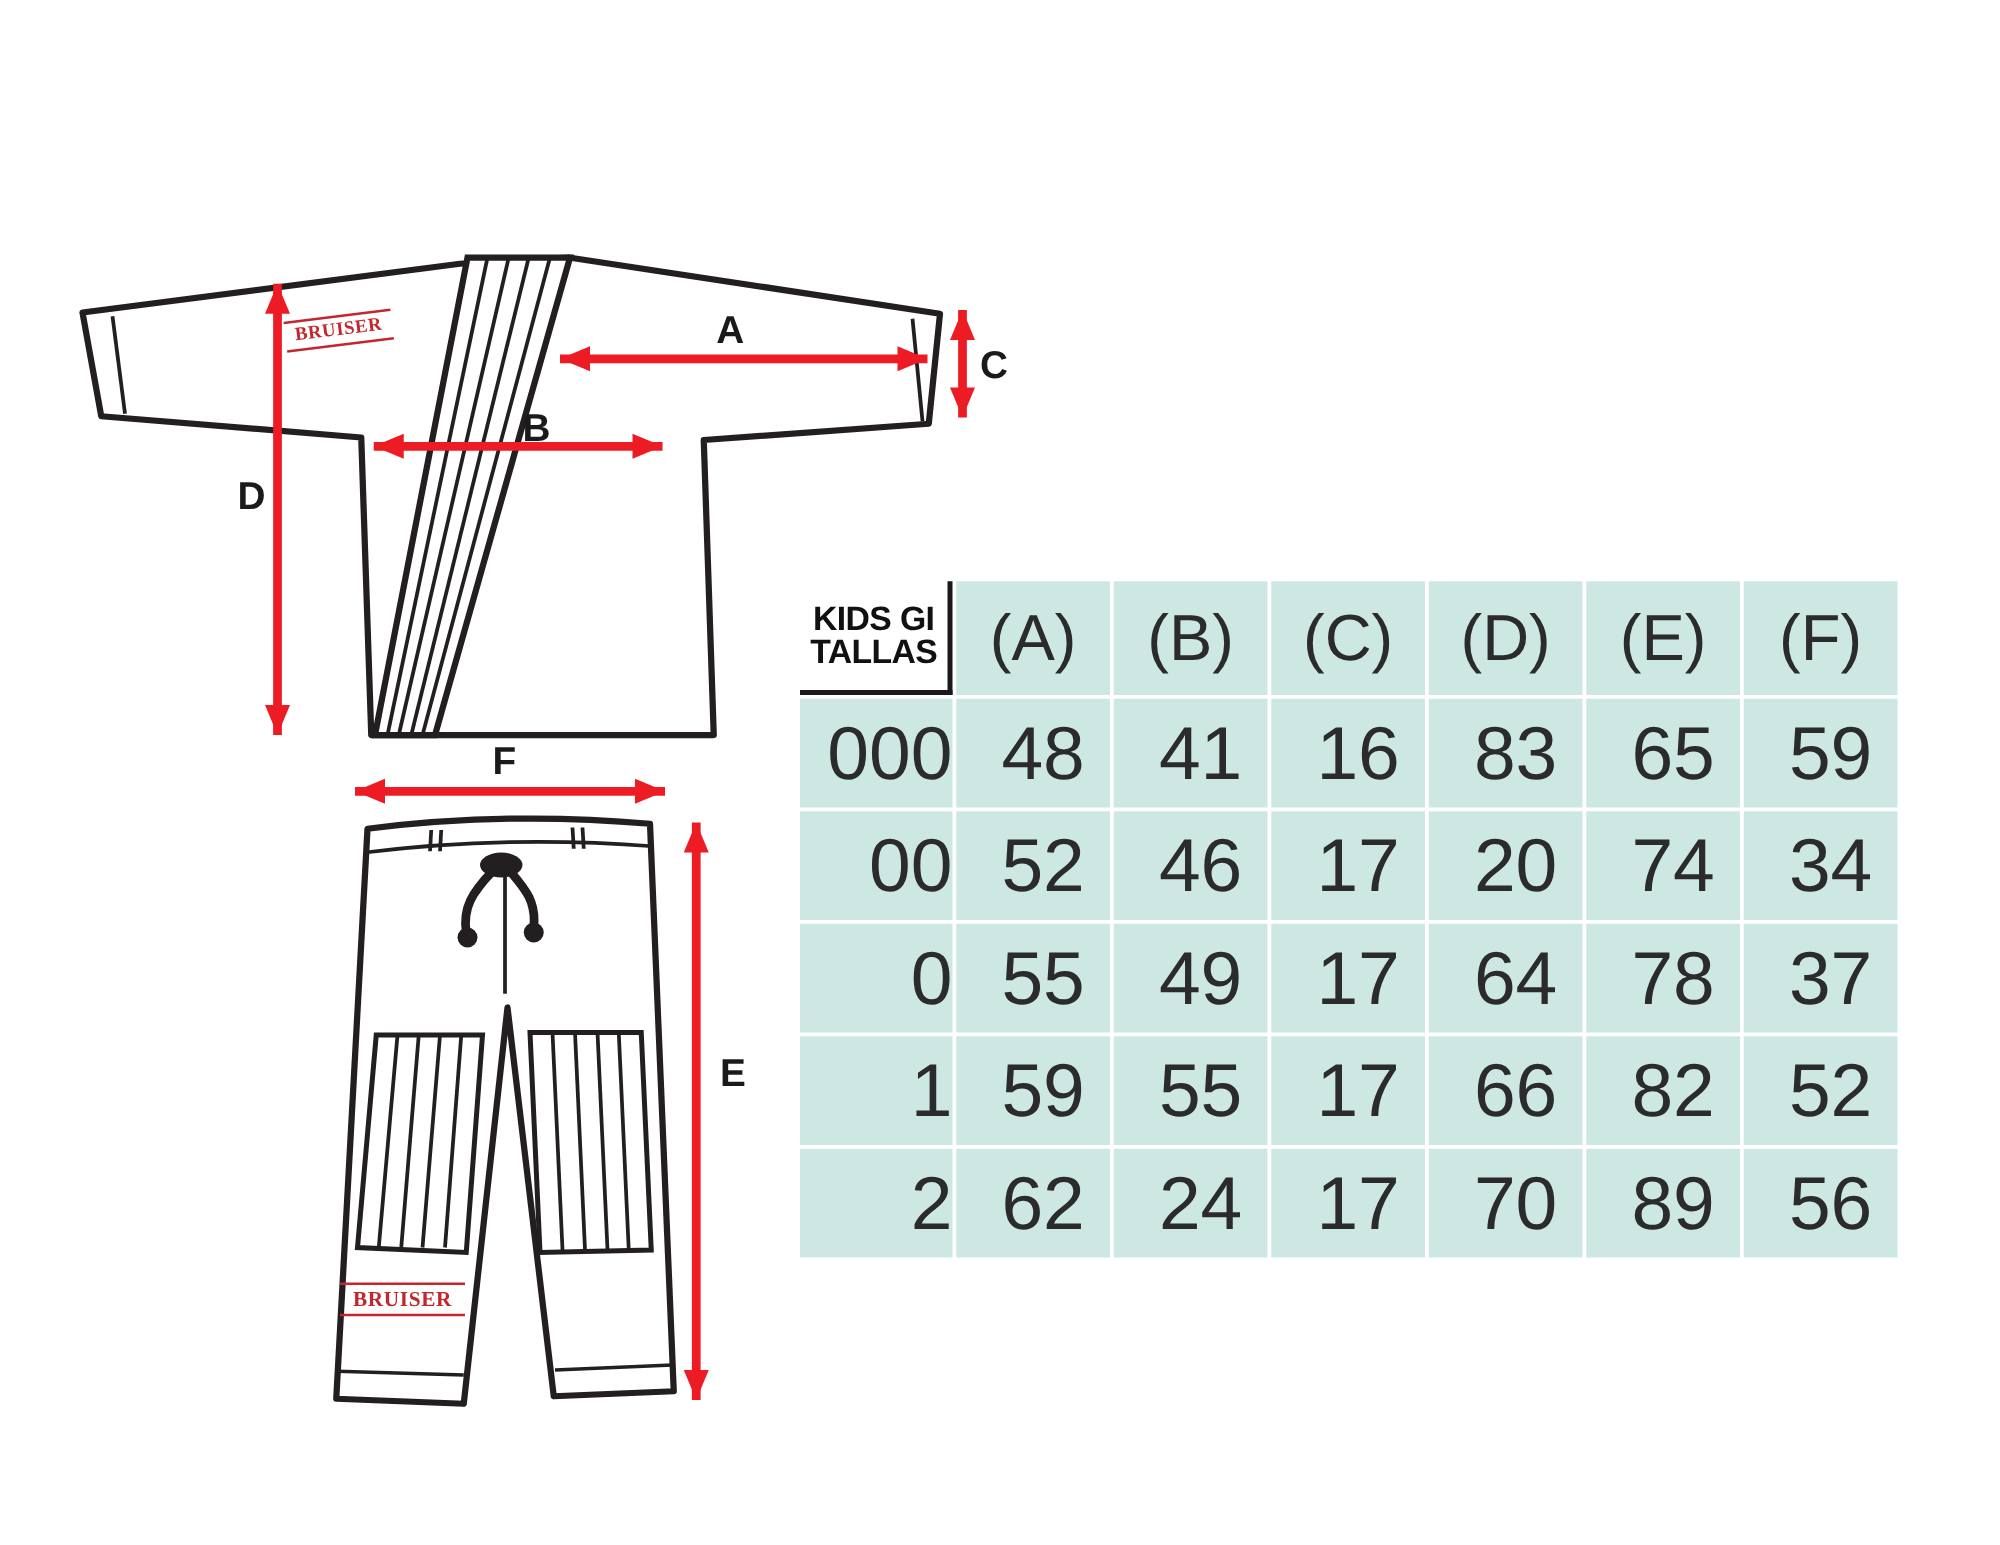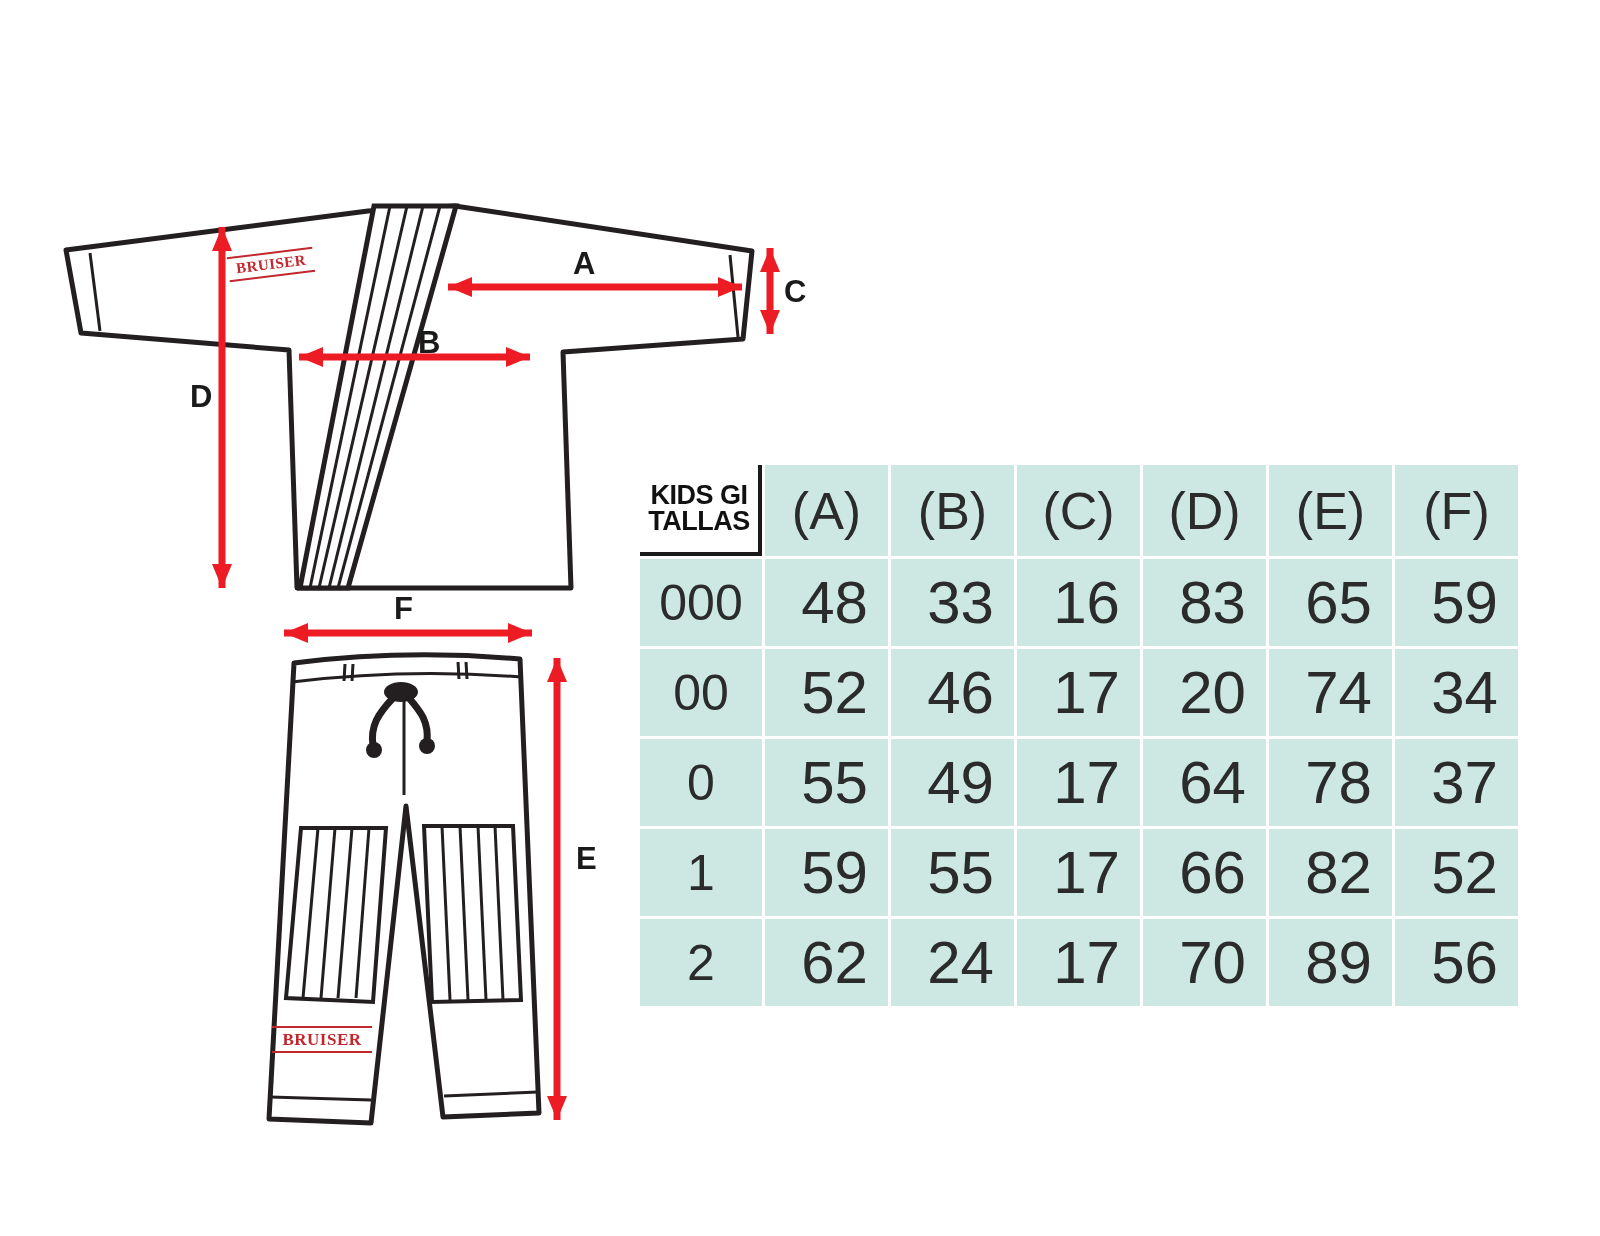--- a/index.html
+++ b/index.html
@@ -30,21 +30,21 @@
   }
   .size-table th,.size-table td{
     background:#cde8e2;height:87px;vertical-align:middle;overflow:hidden;padding:0;
   }
   th.corner{
     background:#ffffff;border-bottom:4px solid #1a1a1a;border-right:4px solid #1a1a1a;
     font-size:27px;font-weight:700;line-height:.95;letter-spacing:-.5px;
     color:#111111;
   }
   th.col-head{font-weight:400;font-size:52px;text-align:center;}
-  td.size-cell{font-size:50px;text-align:center;margin-top:46px;}
+  td.size-cell{font-size:60px;text-align:right;margin-top:46px;}
   td.val-cell{font-size:60px;text-align:center;padding-left:16px;}
 </style>
 </head>
 <body>
 
 <div id="canvas">
 
   <svg id="art" width="1600" height="1236" viewBox="0 0 1600 1236">
     <defs>
       <marker id="ahR" viewBox="0 0 26 22" refX="25" refY="11" markerWidth="26" markerHeight="22" markerUnits="userSpaceOnUse" orient="auto">
@@ -146,21 +146,21 @@
           <th class="col-head">(D)</th>
           <th class="col-head">(E)</th>
           <th class="col-head">(F)</th>
         </tr>
     </thead>
     <tbody>
 
     <tr>
           <td class="size-cell">000</td>
           <td class="val-cell">48</td>
-          <td class="val-cell">33</td>
+          <td class="val-cell">41</td>
           <td class="val-cell">16</td>
           <td class="val-cell">83</td>
           <td class="val-cell">65</td>
           <td class="val-cell">59</td>
         </tr>
         <tr>
           <td class="size-cell">00</td>
           <td class="val-cell">52</td>
           <td class="val-cell">46</td>
           <td class="val-cell">17</td>

